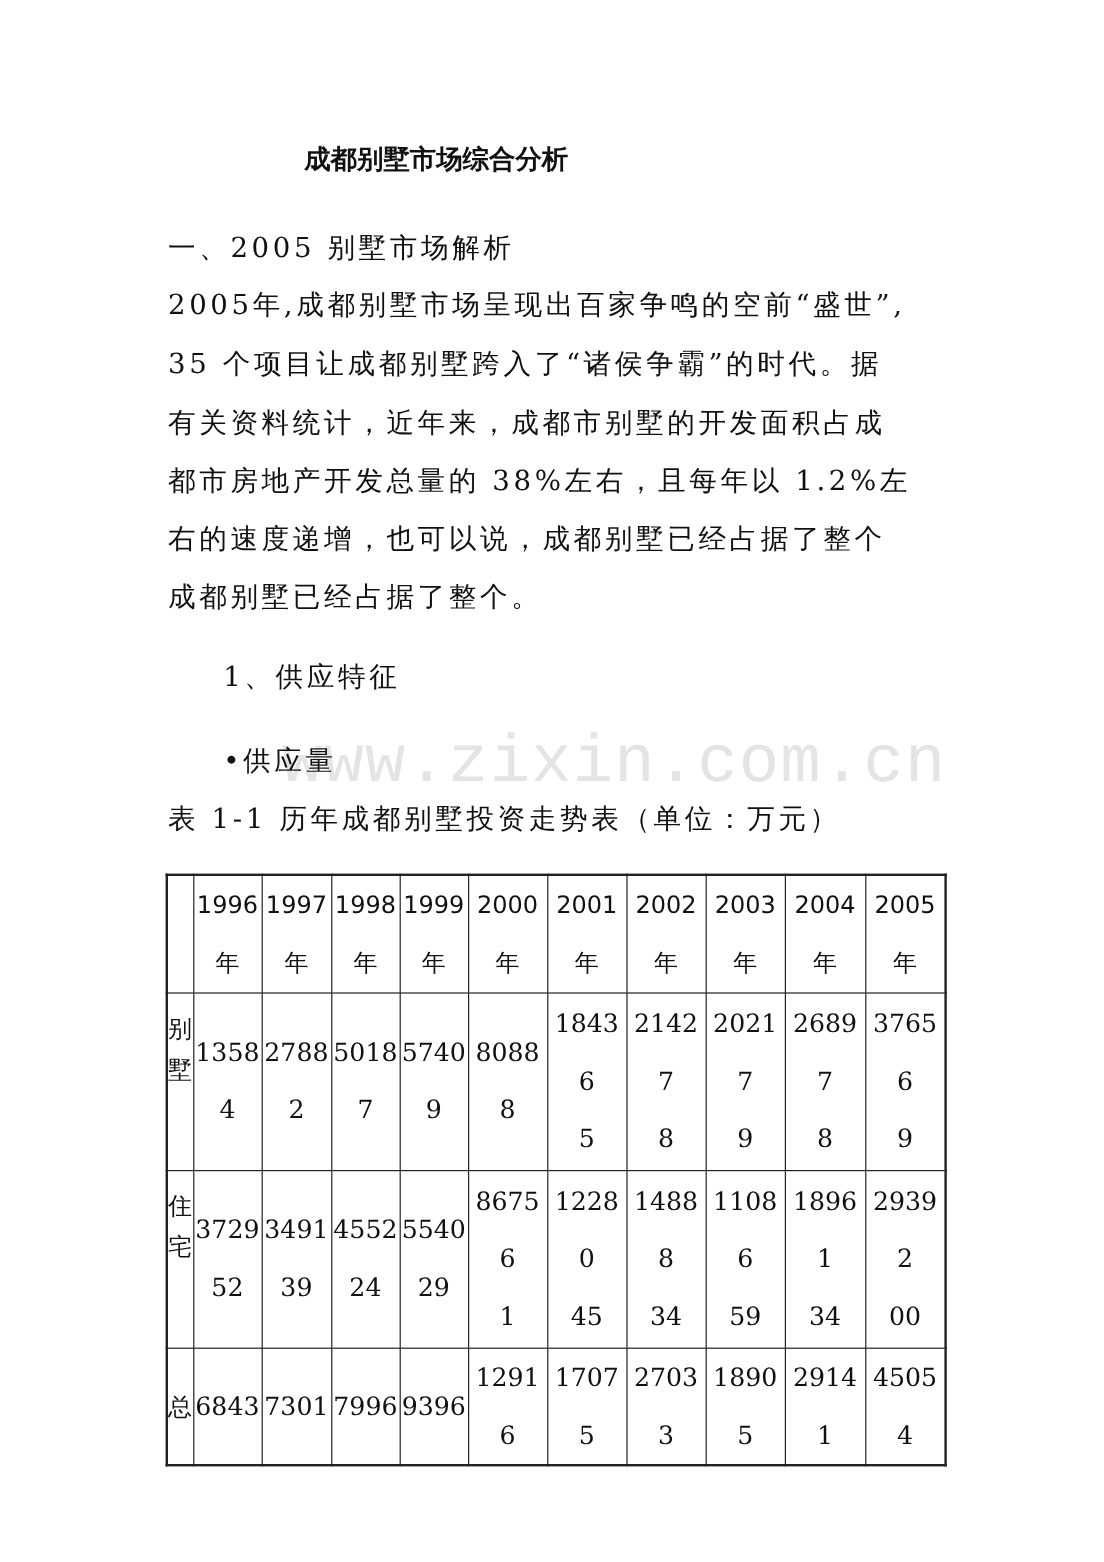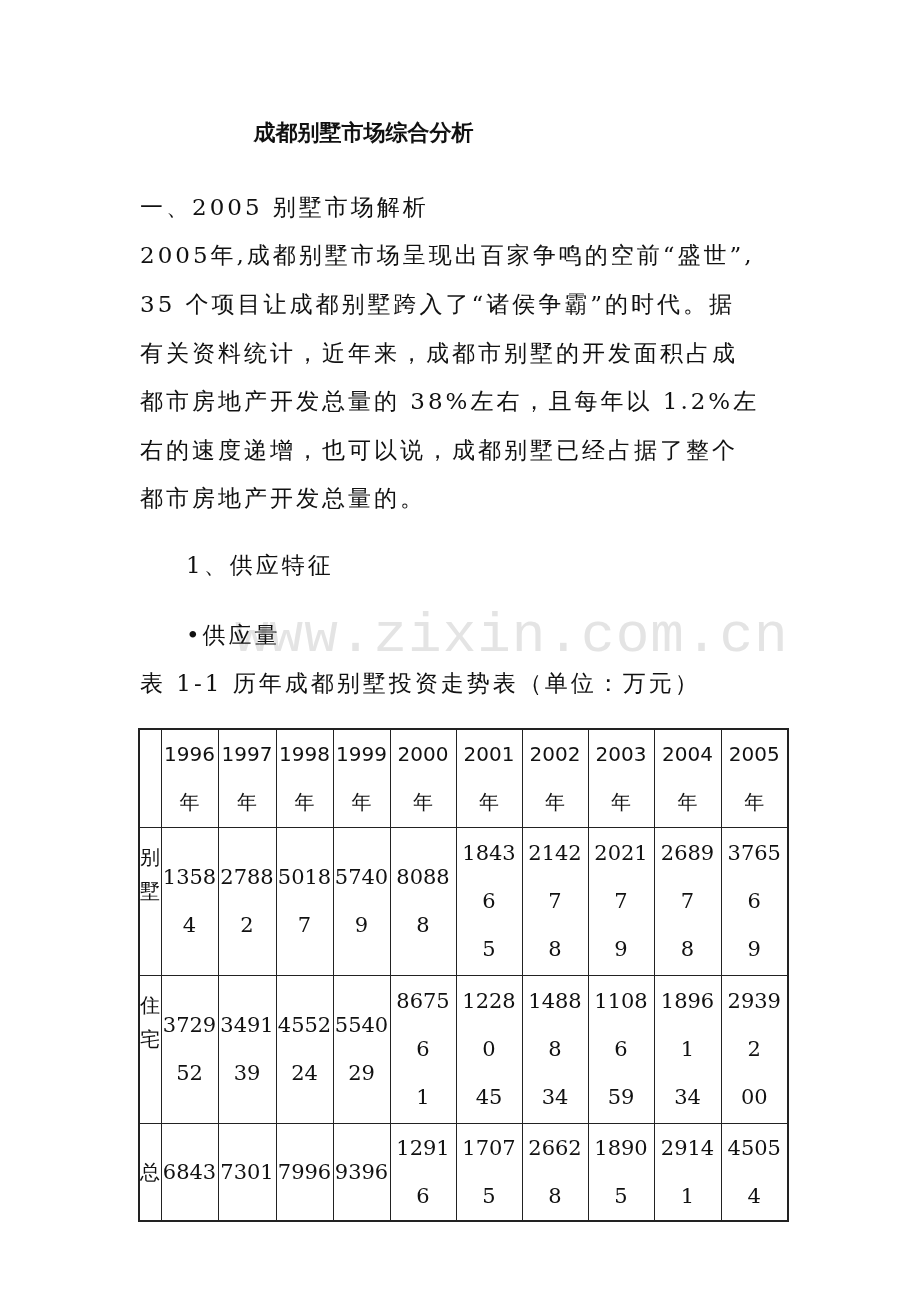--- a/index.html
+++ b/index.html
@@ -98,21 +98,21 @@
 
   <div class="title fg">成都别墅市场综合分析</div>
 
   <div class="line fg" style="top:192px;">一、2005 别墅市场解析</div>
 
   <div class="line fg" style="top:240px;">2005年,成都别墅市场呈现出百家争鸣的空前“盛世”,</div>
   <div class="line fg" style="top:289px;">35 个项目让成都别墅跨入了“诸侯争霸”的时代。据</div>
   <div class="line fg" style="top:338px;">有关资料统计，近年来，成都市别墅的开发面积占成</div>
   <div class="line fg" style="top:386px;">都市房地产开发总量的 38%左右，且每年以 1.2%左</div>
   <div class="line fg" style="top:435px;">右的速度递增，也可以说，成都别墅已经占据了整个</div>
-  <div class="line fg" style="top:483px;">都市房地产开发总量的。</div>
+  <div class="line fg" style="top:483px;">成都别墅已经占据了整个。</div>
 
   <div class="line indent fg" style="top:550px;">1、供应特征</div>
 
   <div class="line indent fg" style="top:620px;">•供应量</div>
 
   <div class="line fg" style="top:668px;">表 1-1 历年成都别墅投资走势表（单位：万元）</div>
 
   <table class="data">
     <colgroup>
       <col style="width:22px">
@@ -281,21 +281,21 @@
       <td>
             <span class="cell-wrap">9396</span>
           </td>
       <td>
             <span class="cell-wrap">12916</span>
           </td>
       <td>
             <span class="cell-wrap">17075</span>
           </td>
       <td>
-            <span class="cell-wrap">26628</span>
+            <span class="cell-wrap">27033</span>
           </td>
       <td>
             <span class="cell-wrap">18905</span>
           </td>
       <td>
             <span class="cell-wrap">29141</span>
           </td>
       <td>
             <span class="cell-wrap">45054</span>
           </td>

